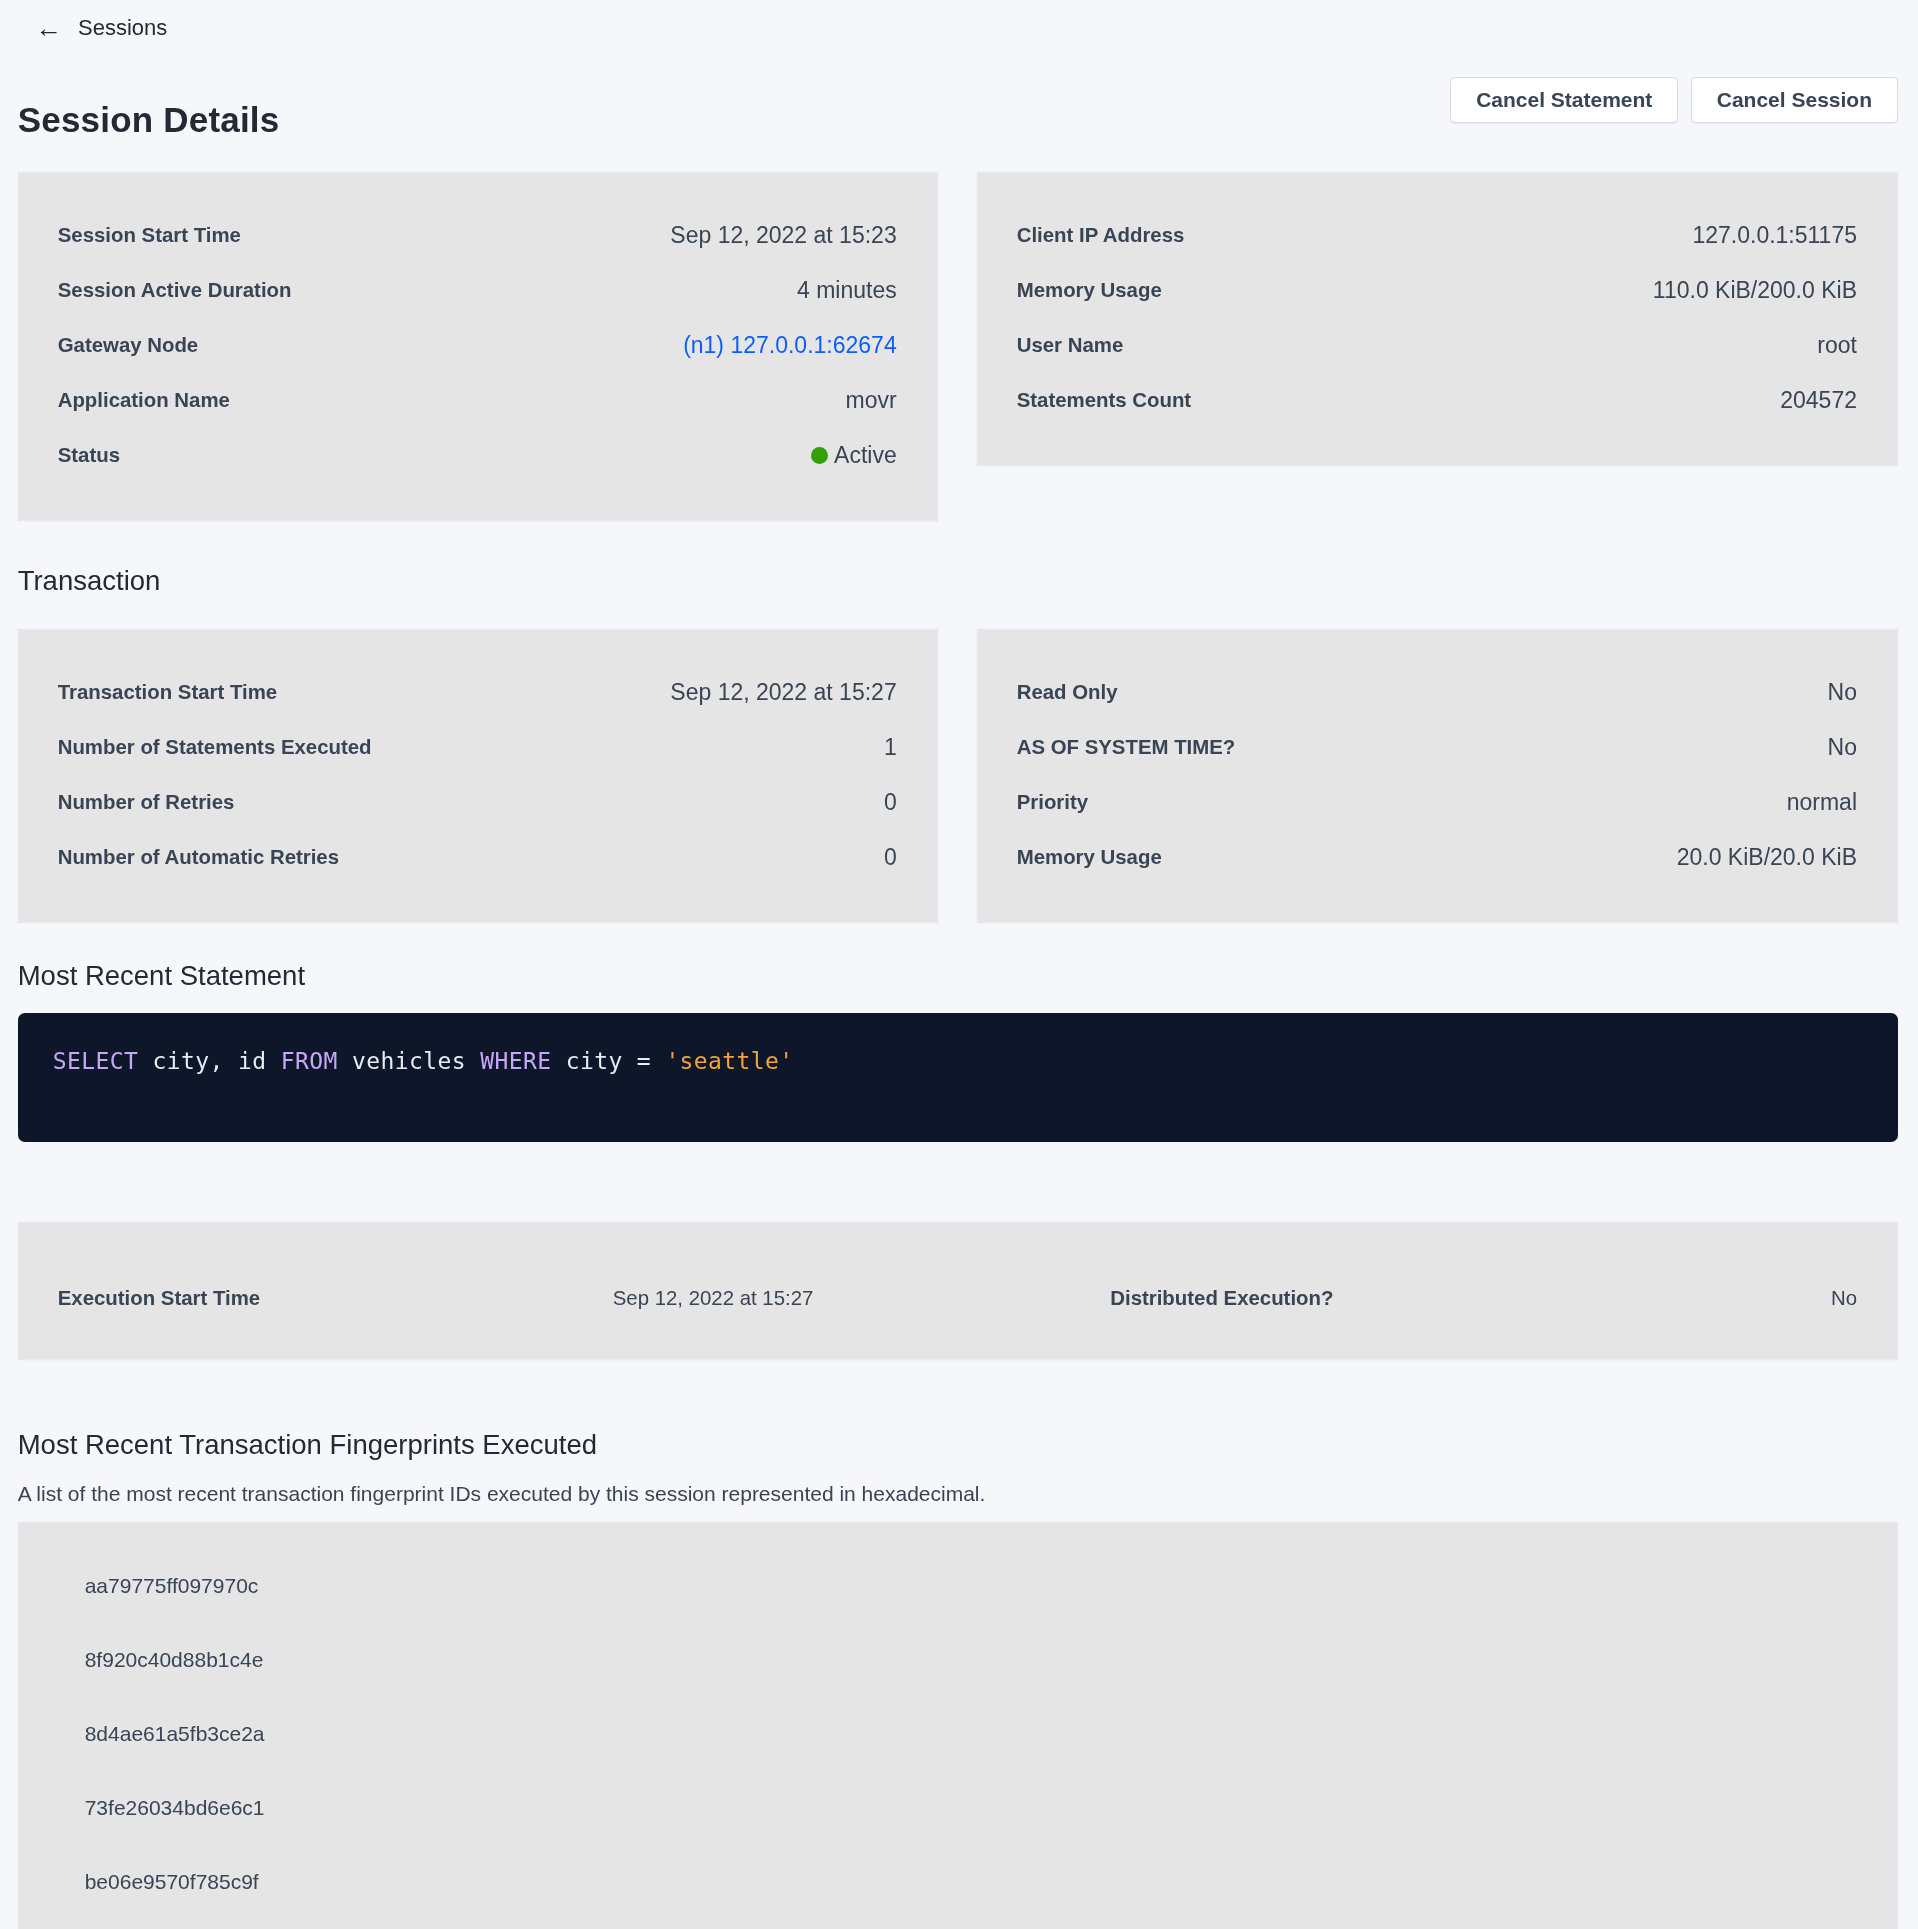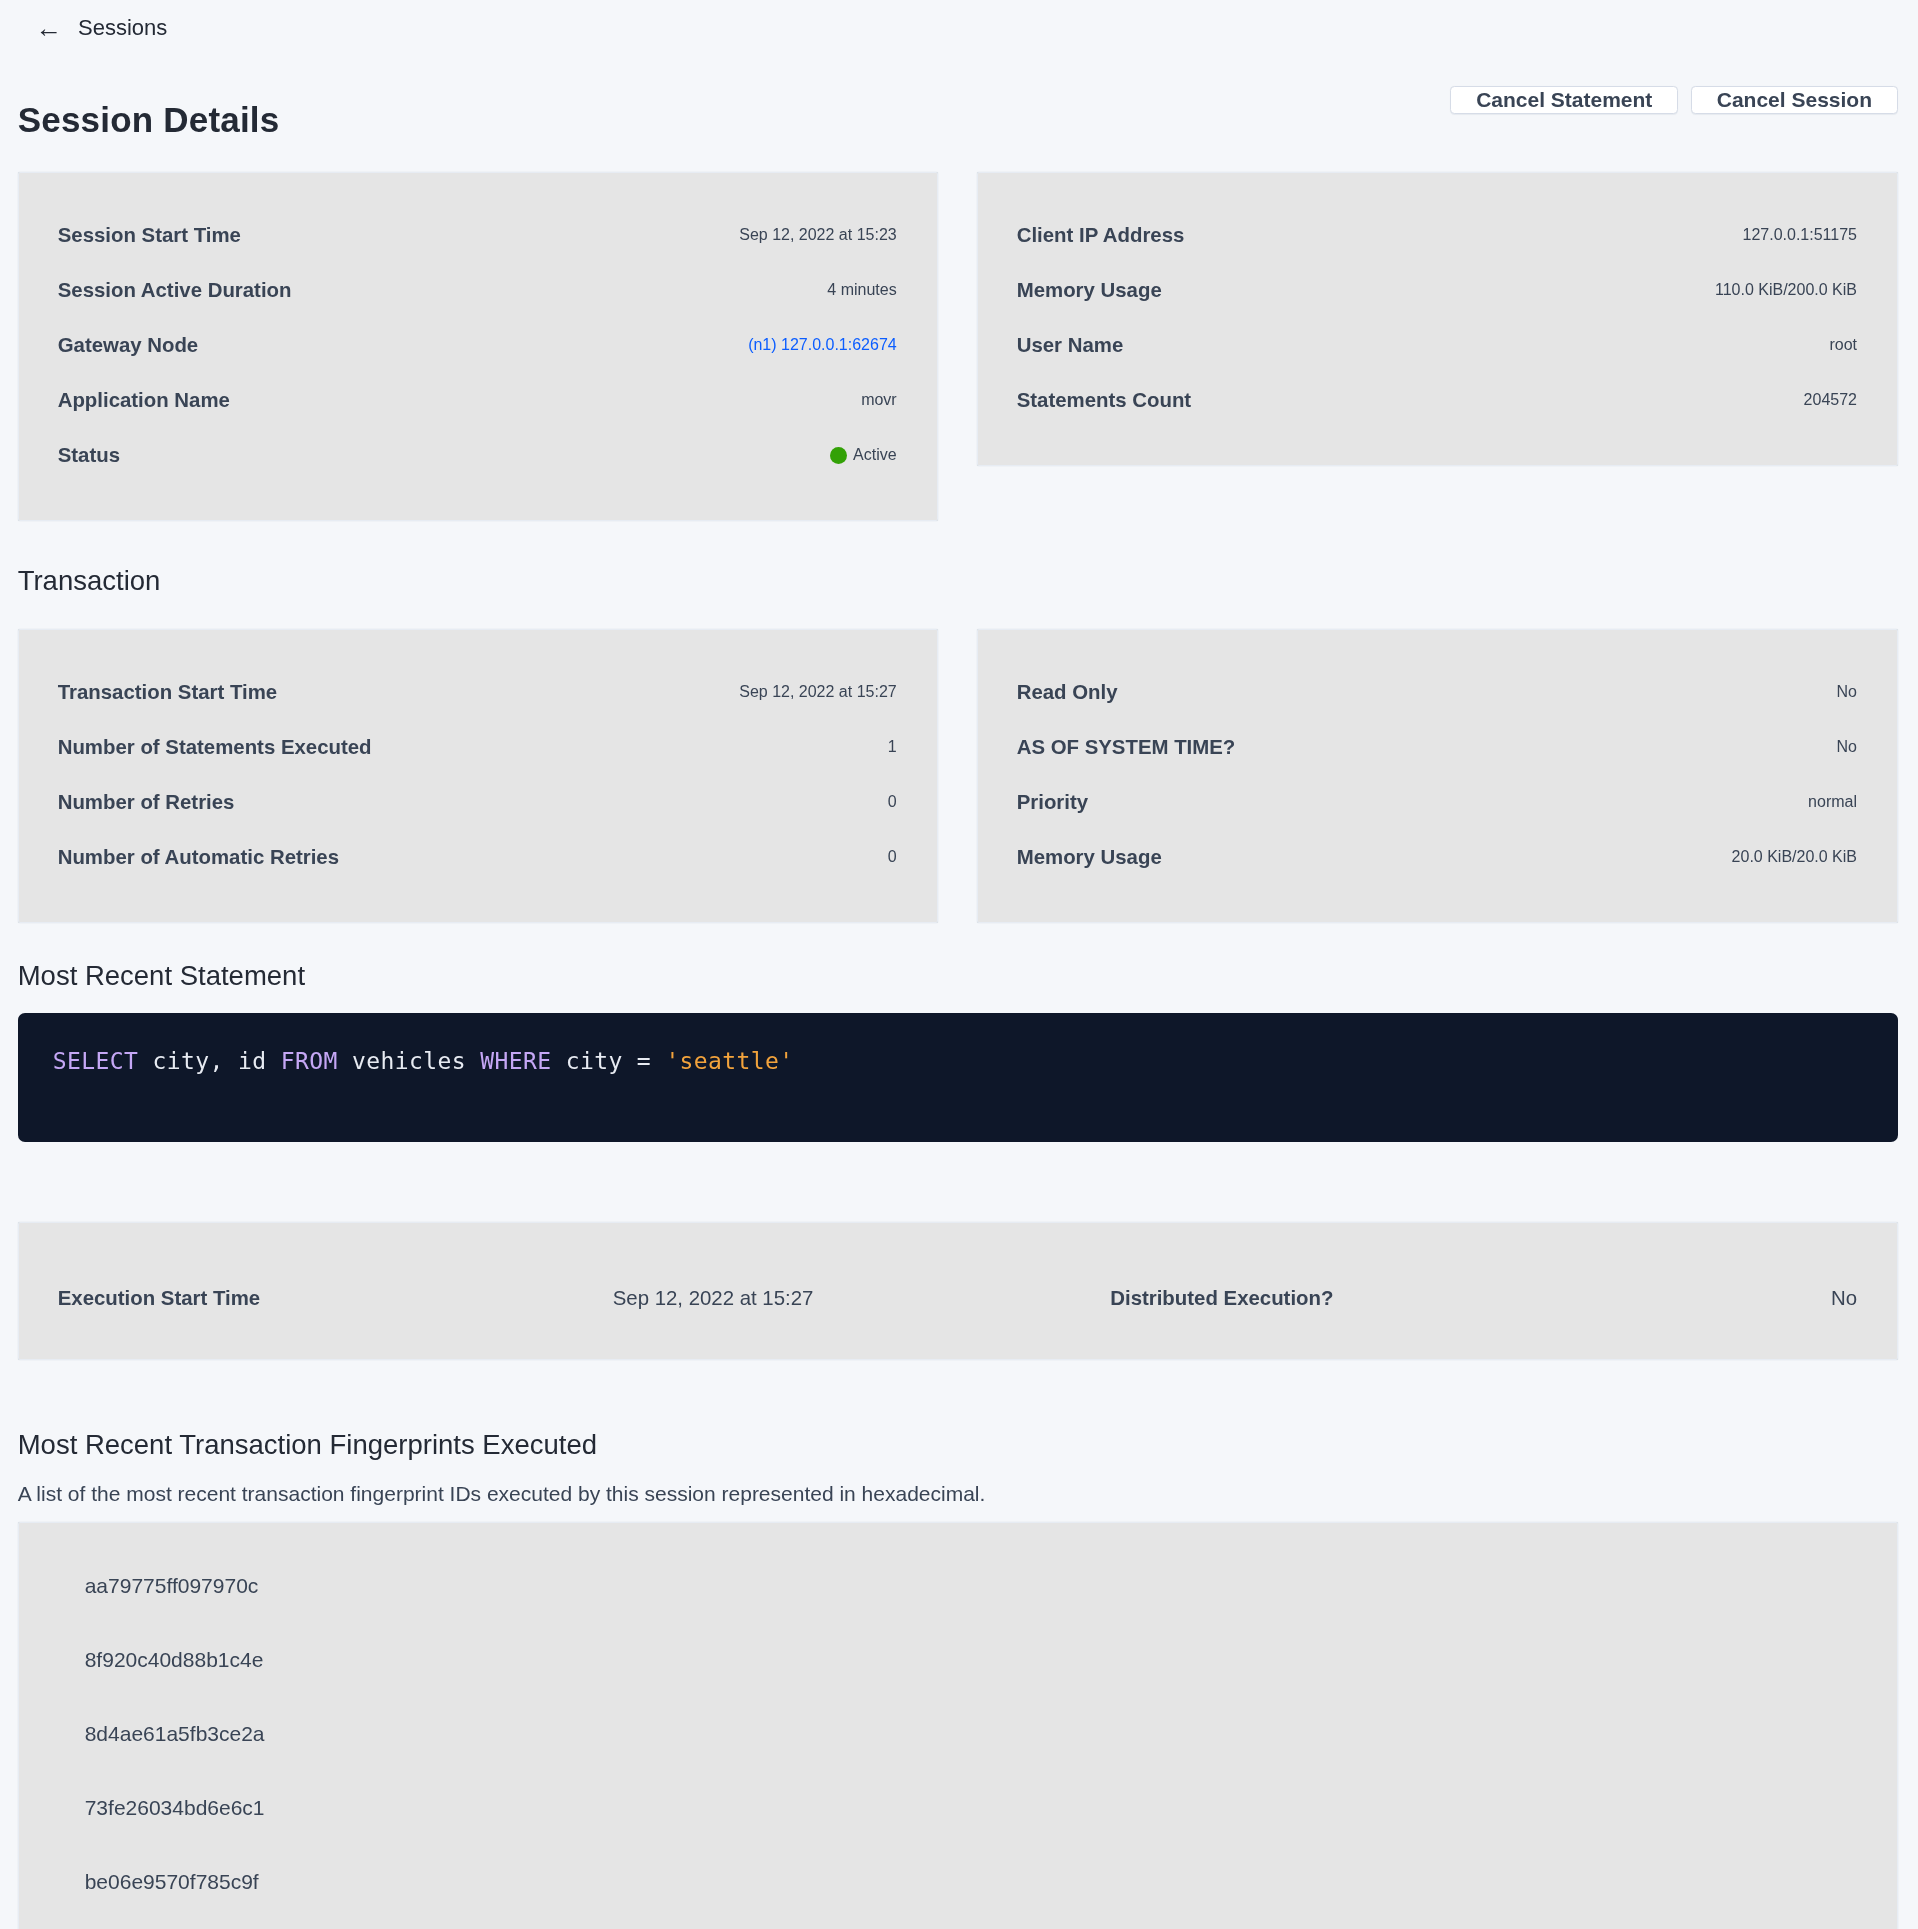--- a/index.html
+++ b/index.html
@@ -15,37 +15,37 @@
   
   .breadcrumb { display:flex; align-items:center; gap:16px; padding-left:17.7px; height:35px; cursor:pointer; }
   .breadcrumb .arrow { font-size:26.6px; line-height:1; color:#242a35; }
   .breadcrumb .crumb { font-size:22px; color:#242a35; }
 
   
   .header-row { display:flex; justify-content:space-between; align-items:center; margin-top:14px; }
   .page-title { font-size:35px; font-weight:700; color:#242a35; letter-spacing:0.2px;margin-top:40px; }
   .header-actions { display:flex; gap:12.4px; }
   .btn {
-    height:28px; padding:0 25px; background:#fff;
+    height:46px; padding:0 25px; background:#fff;
     border:0.9px solid #d6dce7; border-radius:4.4px;
     font-family:"Liberation Sans",sans-serif;
     font-size:21px; font-weight:700; color:#394455; cursor:pointer;
     box-shadow:0 0.9px 0.9px rgba(67,90,111,.08);
   }
 
   
   .two-col { display:grid; grid-template-columns: 920px 1fr; column-gap:39px; align-items:start; }
   .card {
     background:#e5e5e5; border:0.9px solid #e7ecf3; border-radius:2px;
     box-shadow:0 0 0.9px rgba(67,90,111,.35);
   }
   .kv-card { padding:35px 40px 37px 39px; }
   .kv-row { display:flex; justify-content:space-between; align-items:center; height:55px; }
   .kv-label { font-size:20.4px; font-weight:700; }
-  .kv-value { font-size:16px; text-align:center; }
+  .kv-value { font-size:23px; text-align:center; }
   .kv-value.link { color: var(--link, #0b5dff); cursor:pointer; }
   .status-wrap { display:inline-flex; align-items:center; gap:6px; }
   .dot { width:17px; height:17px; border-radius:50%; background: var(--status-active, #33a106); display:inline-block; }
 
   .section-heading { font-size:27.5px; font-weight:400; color:#242a35; }
   .mt-summary { margin-top:32px; }
   .heading-transaction { margin-top:44px; }
   .tx-cards { margin-top:32px; }
   .heading-statement { margin-top:37px; }
   .heading-fingerprints { margin-top:69px; }

